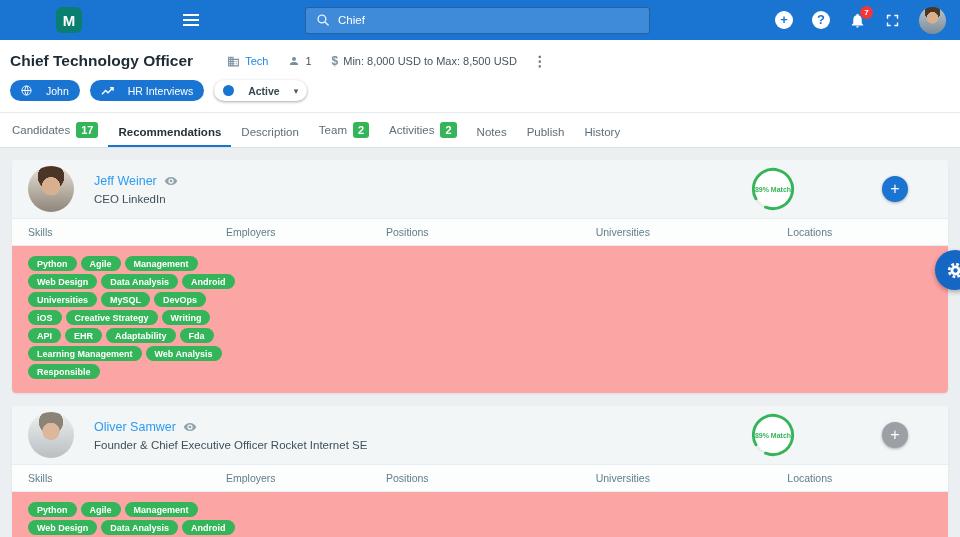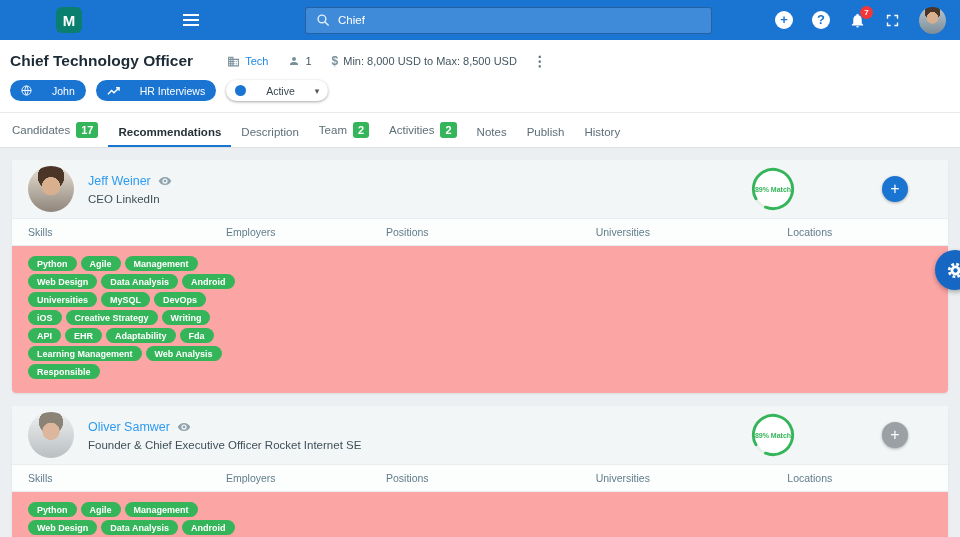--- a/index.html
+++ b/index.html
@@ -12,21 +12,21 @@
   html,body{width:960px;height:537px;overflow:hidden;background:#fff;
     font-family:"Liberation Sans","DejaVu Sans",sans-serif;}
   .app{width:960px;height:537px;display:flex;flex-direction:column;position:relative;overflow:hidden;background:#eceff1;}
 
   
   .topbar{height:40px;background:var(--blue);display:flex;align-items:center;flex:0 0 auto;}
   .logo{margin-left:56px;width:26px;height:26px;border-radius:6px;background:var(--teal);
     color:#fff;font-weight:bold;font-size:15px;display:flex;align-items:center;justify-content:center;cursor:pointer;}
   .iconbtn{background:none;border:none;cursor:pointer;display:flex;align-items:center;justify-content:center;padding:0;}
   .hamburger{margin-left:100px;}
-  .search{margin-left:105px;width:407px;height:27px;border-radius:3px;display:flex;align-items:center;gap:8px;
+  .search{margin-left:105px;width:345px;height:27px;border-radius:3px;display:flex;align-items:center;gap:8px;
     padding:0 10px;background:rgba(255,255,255,.17);border:1px solid rgba(9,48,96,.45);}
   .search input{flex:1;background:transparent;border:none;outline:none;color:#fff;font-size:11.5px;font-family:inherit;}
   .topbar-right{margin-left:auto;margin-right:14px;display:flex;align-items:center;gap:19px;}
   .circlebtn{width:18px;height:18px;border-radius:50%;background:#fff;color:var(--blue);
     font-size:13px;font-weight:bold;line-height:18px;text-align:center;}
   .bellwrap{position:relative;}
   .notif-badge{position:absolute;top:-6px;right:-7px;background:#f43636;color:#fff;font-size:8px;font-weight:bold;
     min-width:13px;height:13px;border-radius:7px;display:flex;align-items:center;justify-content:center;padding:0 2px;}
   .tb-avatar{width:27px;height:27px;border-radius:50%;cursor:pointer;
     background:radial-gradient(circle at 50% 40%,#d9b08f 27%,transparent 28%),
@@ -36,24 +36,24 @@
   
   .job-header{background:#fff;padding:12px 10px 11px;border-bottom:1px solid #e8ebed;flex:0 0 auto;}
   .title-row{display:flex;align-items:center;}
   .title-row h1{font-size:15.5px;color:#1d2b36;font-weight:700;}
   .meta{display:flex;align-items:center;gap:5px;font-size:11px;color:#42555f;margin-left:20px;}
   .meta:first-of-type{margin-left:34px;}
   .meta a{color:#1e88e5;text-decoration:none;cursor:pointer;}
   .dollar{color:#78909c;font-size:12px;font-weight:bold;}
   .morebtn{margin-left:16px;color:#546e7a;font-size:14px;font-weight:bold;letter-spacing:1px;}
   .pills{display:flex;align-items:center;gap:10px;margin-top:10px;}
-  .pill{height:21px;border-radius:11px;border:none;display:inline-flex;align-items:center;gap:20px;
+  .pill{height:21px;border-radius:11px;border:none;display:inline-flex;align-items:center;gap:14px;
     padding:0 11px;font-size:10.5px;cursor:pointer;font-family:inherit;}
   .pill.blue{background:var(--blue);color:#fff;}
-  .pill.white{background:#fff;color:#37474f;box-shadow:0 1px 3px rgba(0,0,0,.35);font-weight:400;padding:0 9px;}
+  .pill.white{background:#fff;color:#37474f;box-shadow:0 1px 3px rgba(0,0,0,.35);font-weight:700;padding:0 9px;}
   .status-dot{width:11px;height:11px;border-radius:50%;background:var(--blue);}
   .caret{font-size:9px;color:#555;}
 
   
   .tabs{background:#fff;display:flex;align-items:flex-end;padding-left:2px;border-bottom:1px solid #dde2e5;flex:0 0 auto;}
   .tab{background:none;border:none;border-bottom:2px solid transparent;cursor:pointer;font-family:inherit;
     padding:9px 10px 7px;font-size:11.5px;color:#5d6e77;display:flex;align-items:center;gap:6px;}
   .tab.active{color:#253238;font-weight:700;border-bottom-color:var(--blue);}
   .badge{background:var(--green);color:#fff;font-size:11px;font-weight:600;padding:1.5px 5px;border-radius:3px;line-height:1.2;}
 
@@ -61,21 +61,21 @@
   .content{flex:1;padding:12px;overflow:hidden;}
   .card{background:#fff;border-radius:4px;box-shadow:0 1px 2px rgba(0,0,0,.08);margin-bottom:13px;overflow:hidden;}
   .card-head{display:flex;align-items:center;background:#f3f6f7;padding:6px 16px;}
   .cavatar{width:46px;height:46px;border-radius:50%;flex:0 0 auto;cursor:pointer;}
   .cavatar.av0{background:radial-gradient(circle at 50% 44%,#d9b08f 26%,transparent 27%),
                radial-gradient(circle at 50% 23%,#4a3526 31%,transparent 32%),
                linear-gradient(#e8e0d4,#8f857a);}
   .cavatar.av1{background:radial-gradient(circle at 50% 42%,#dcb79d 24%,transparent 25%),
                radial-gradient(circle at 50% 22%,#8c8377 28%,transparent 29%),
                linear-gradient(#eef0f0,#b9bfc2);}
-  .cinfo{flex:1;margin-left:14px;}
+  .cinfo{flex:1;margin-left:20px;}
   .cname-row{display:flex;align-items:center;gap:7px;}
   .cname{color:var(--link);font-size:12.5px;text-decoration:none;cursor:pointer;}
   .ctitle{color:#3f5059;font-size:11.5px;margin-top:5px;}
   .match{position:relative;width:46px;height:46px;margin-right:86px;flex:0 0 auto;}
   .match-label{position:absolute;inset:0;display:flex;align-items:center;justify-content:center;
     font-size:7px;font-weight:600;color:var(--green);}
   .addbtn{width:26px;height:26px;border-radius:50%;border:none;background:var(--blue);color:#fff;
     font-size:16px;line-height:24px;cursor:pointer;margin-right:24px;box-shadow:0 1px 3px rgba(0,0,0,.3);flex:0 0 auto;}
   .addbtn.gray{background:#9aa0a4;}
   .cols{display:grid;grid-template-columns:21.9% 17.7% 23.2% 21.2% 16%;padding:7px 16px;

